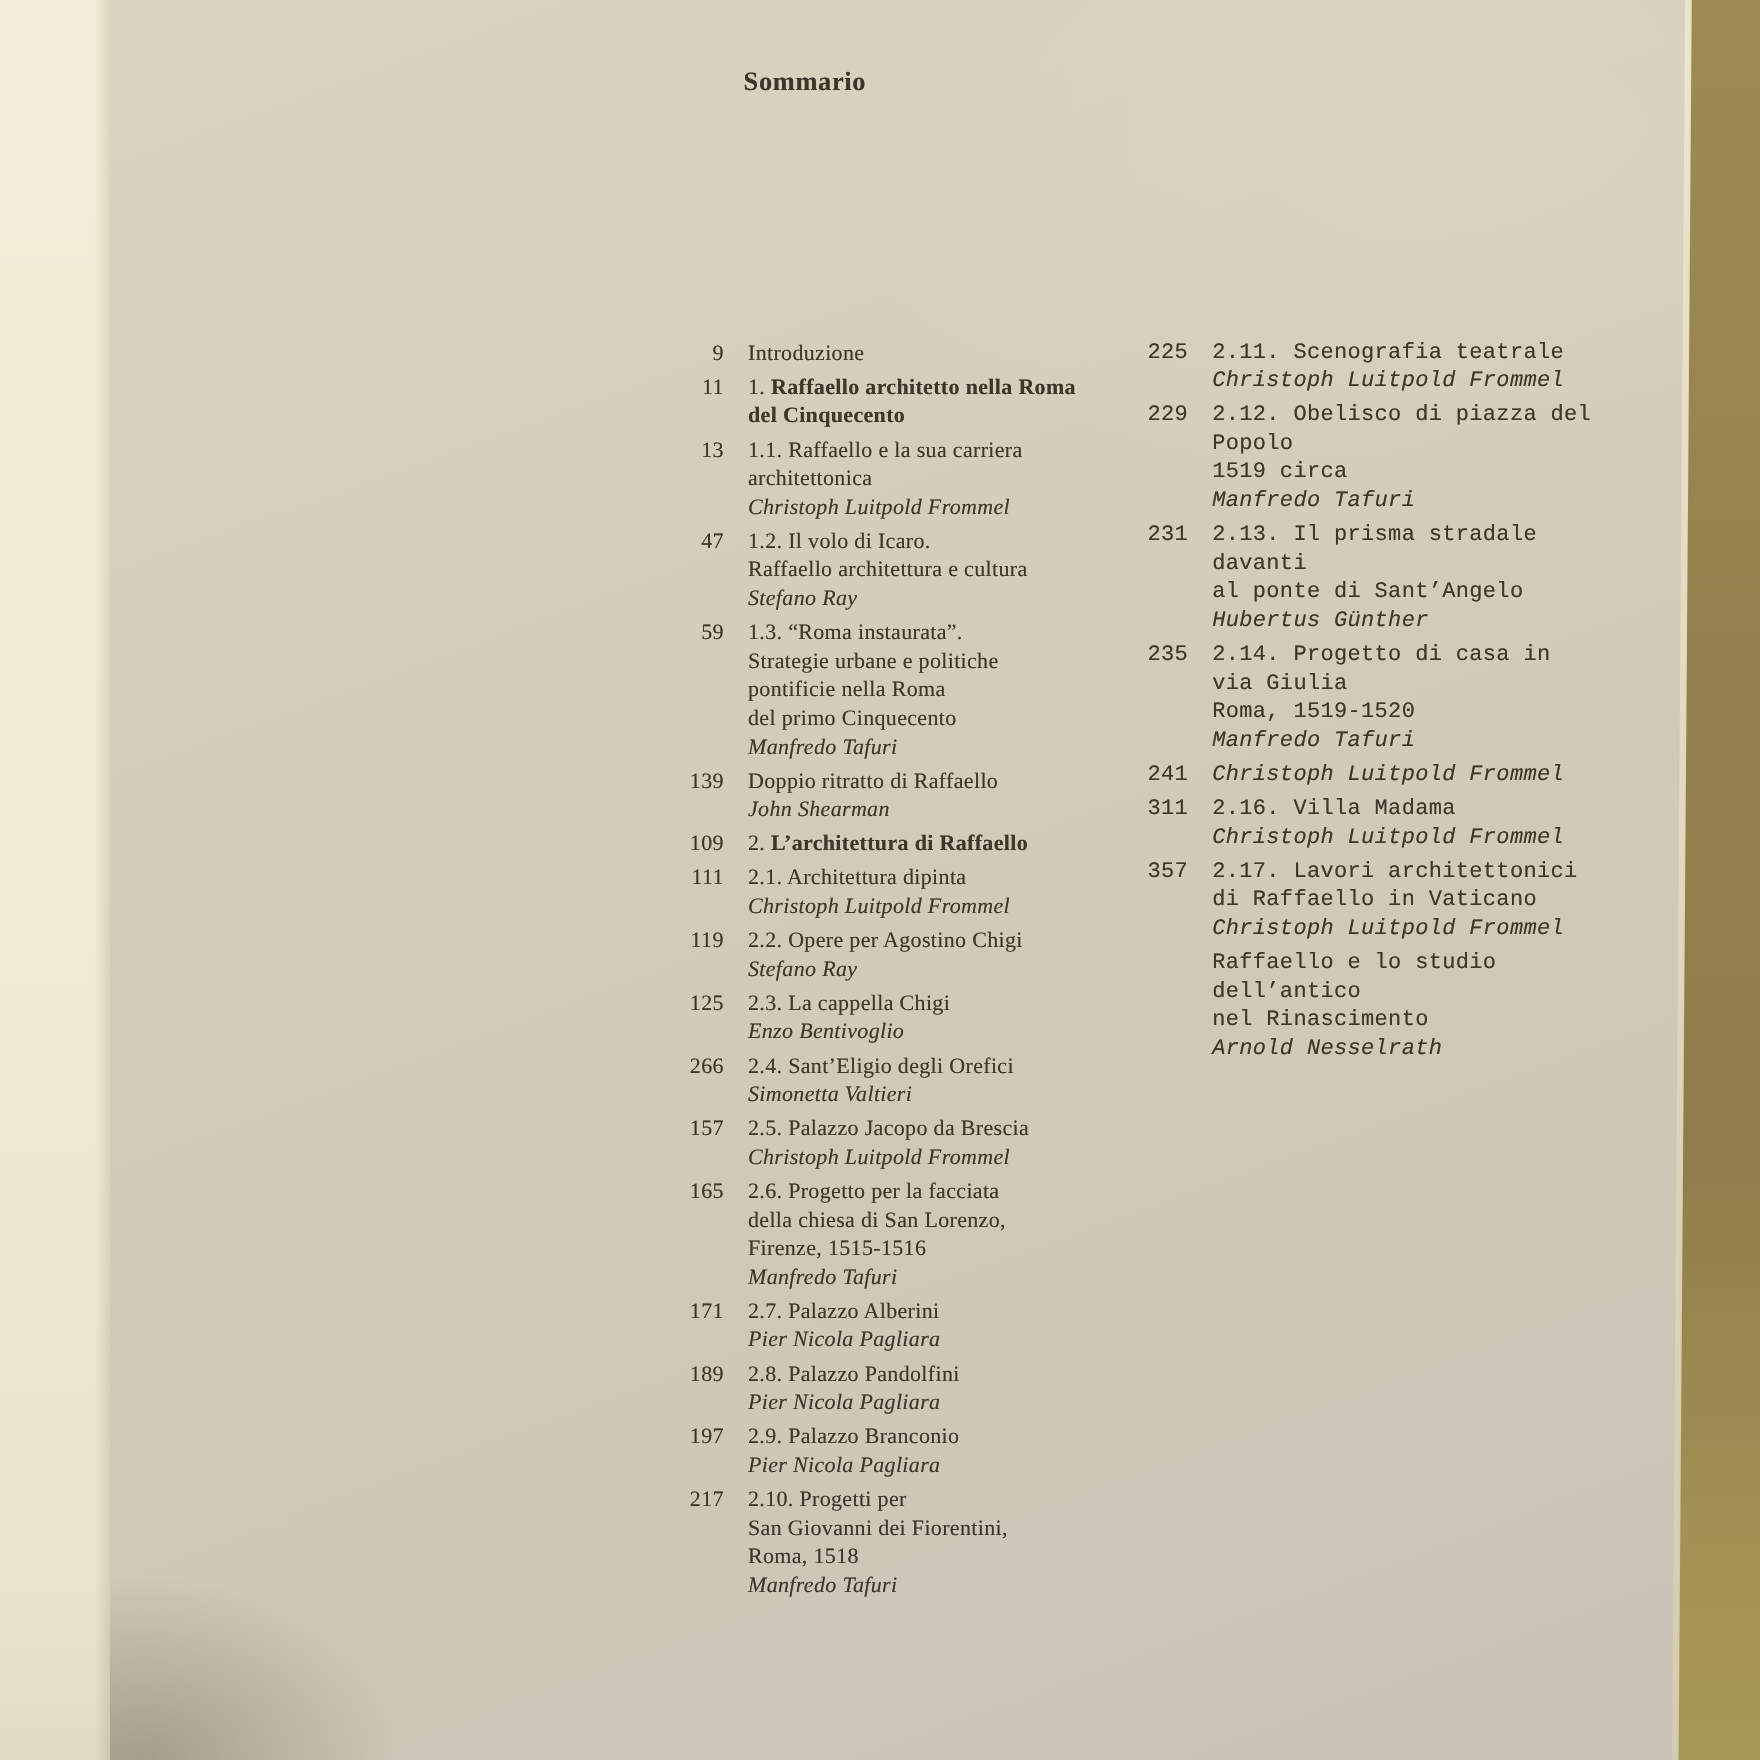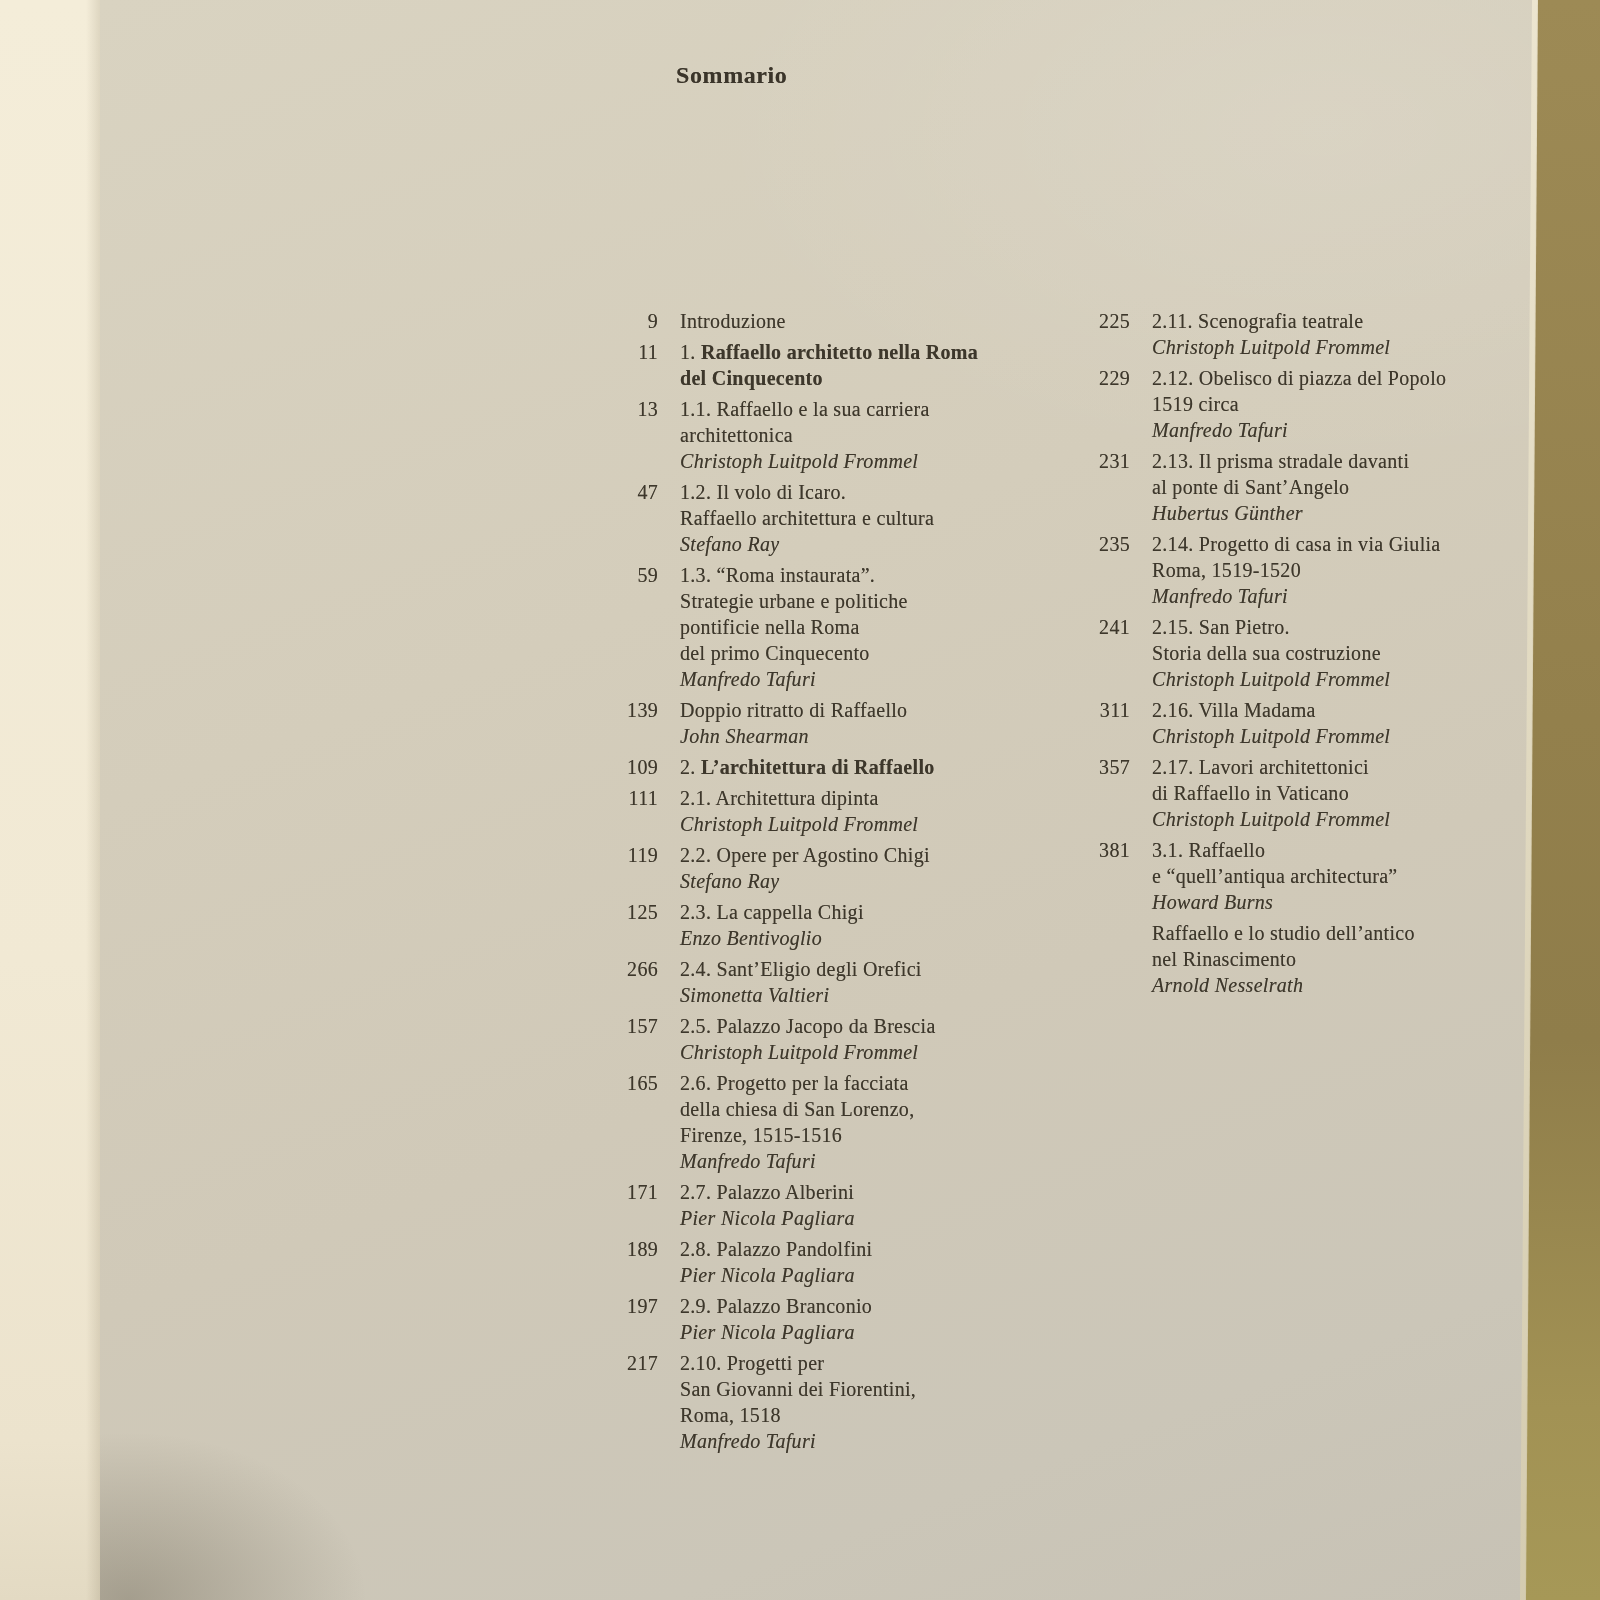--- a/index.html
+++ b/index.html
@@ -47,21 +47,21 @@
     text-shadow: 0 0 0.5px rgba(59,53,42,0.55);
   }
   .toc-col {
     position: absolute; top: 308px;
     color: #3d372b;
     font-size: 20px; line-height: 26px;
     letter-spacing: 0.3px;
     text-shadow: 0 0 0.5px rgba(61,55,43,0.5);
   }
   .toc-col.left  { left: 490px; width: 432px; }
-  .toc-col.right { left: 962px; width: 440px; }
+  .toc-col.right { left: 912px; width: 440px; font-family: Liberation Mono, monospace; }
   .toc-entry { display: flex; margin-bottom: 5px; }
   .toc-num {
     flex: 0 0 68px; text-align: right; margin-right: 22px;
     white-space: nowrap;
   }
   .toc-text { flex: 1 1 auto; white-space: pre-line; }
   .toc-author { font-style: italic; }
   .toc-entry.bold .toc-title { font-weight: 700; margin-top: 15px; }
 </style>
 </head>
@@ -186,41 +186,35 @@
   </div>
 
   <div class="toc-entry">
     <div class="toc-num">235</div>
     <div class="toc-text"><span class="toc-prefix"></span><span class="toc-title">2.14.  Progetto di casa in via Giulia
 Roma, 1519-1520</span><div class="toc-author">Manfredo Tafuri</div></div>
   </div>
 
   <div class="toc-entry">
     <div class="toc-num">241</div>
-    <div class="toc-text"><span class="toc-prefix"></span><span class="toc-title">2.15.  San Pietro.
-Storia della sua costruzione</span><div class="toc-author">Christoph Luitpold Frommel</div></div>
+    <div class="toc-text"><span class="toc-prefix"></span><div class="toc-author">Christoph Luitpold Frommel</div></div>
   </div>
 
   <div class="toc-entry">
     <div class="toc-num">311</div>
     <div class="toc-text"><span class="toc-prefix"></span><span class="toc-title">2.16.  Villa Madama</span><div class="toc-author">Christoph Luitpold Frommel</div></div>
   </div>
 
   <div class="toc-entry">
     <div class="toc-num">357</div>
     <div class="toc-text"><span class="toc-prefix"></span><span class="toc-title">2.17.  Lavori architettonici
 di Raffaello in Vaticano</span><div class="toc-author">Christoph Luitpold Frommel</div></div>
   </div>
 
 
-  <div class="toc-entry">
-    <div class="toc-num">381</div>
-    <div class="toc-text"><span class="toc-prefix"></span><span class="toc-title">3.1.  Raffaello
-e “quell’antiqua architectura”</span><div class="toc-author">Howard Burns</div></div>
-  </div>
 
   <div class="toc-entry">
     <div class="toc-num"></div>
     <div class="toc-text"><span class="toc-prefix"></span><span class="toc-title">Raffaello e lo studio dell’antico
 nel Rinascimento</span><div class="toc-author">Arnold Nesselrath</div></div>
   </div>
 
 </div>
   </div>
   <div class="page-edge"></div>

